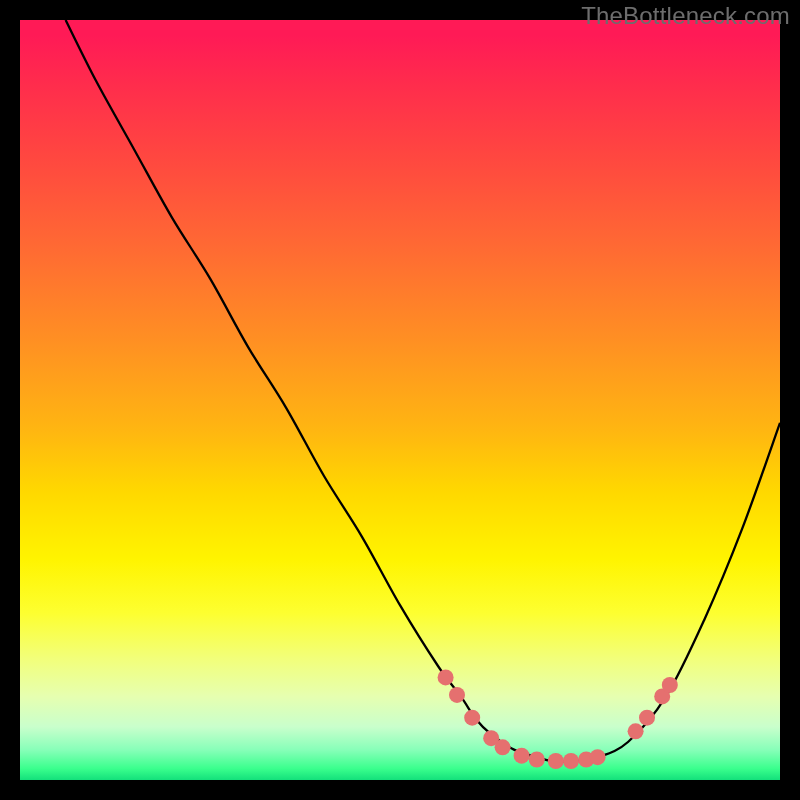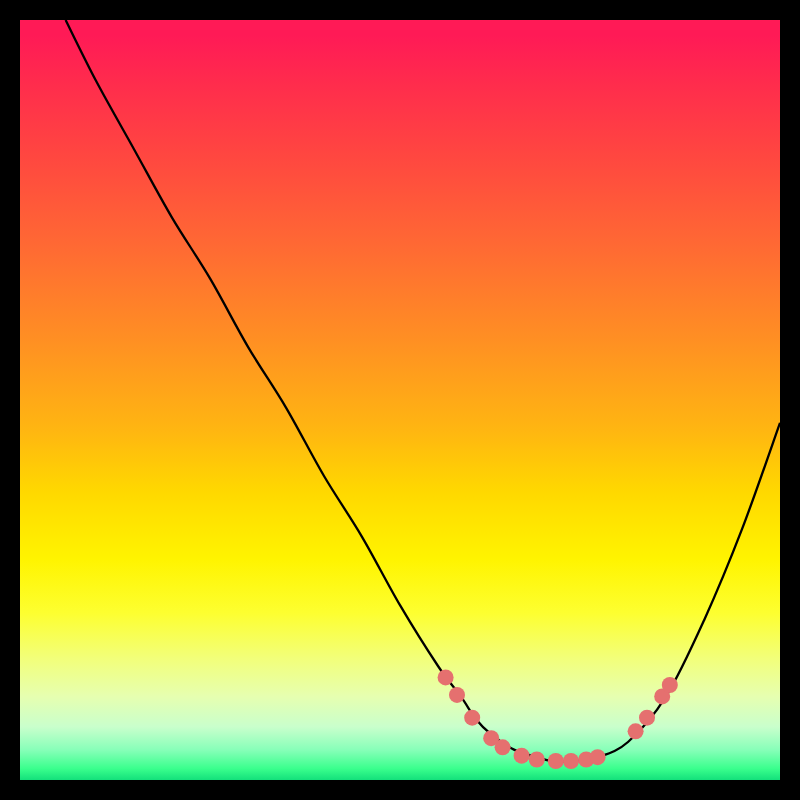--- a/index.html
+++ b/index.html
@@ -106,14 +106,15 @@
           <circle cx="566.20" cy="739.48" r="8" class="dot"></circle>
           <circle cx="577.60" cy="737.20" r="8" class="dot"></circle>
           <circle cx="615.60" cy="711.36" r="8" class="dot"></circle>
           <circle cx="627.00" cy="697.68" r="8" class="dot"></circle>
           <circle cx="642.20" cy="676.40" r="8" class="dot"></circle>
           <circle cx="649.80" cy="665.00" r="8" class="dot"></circle>
         </g>
     </svg>
   </div>
 
+  <div class="watermark">TheBottleneck.com</div>
 
 </div>
 
 </body></html>

